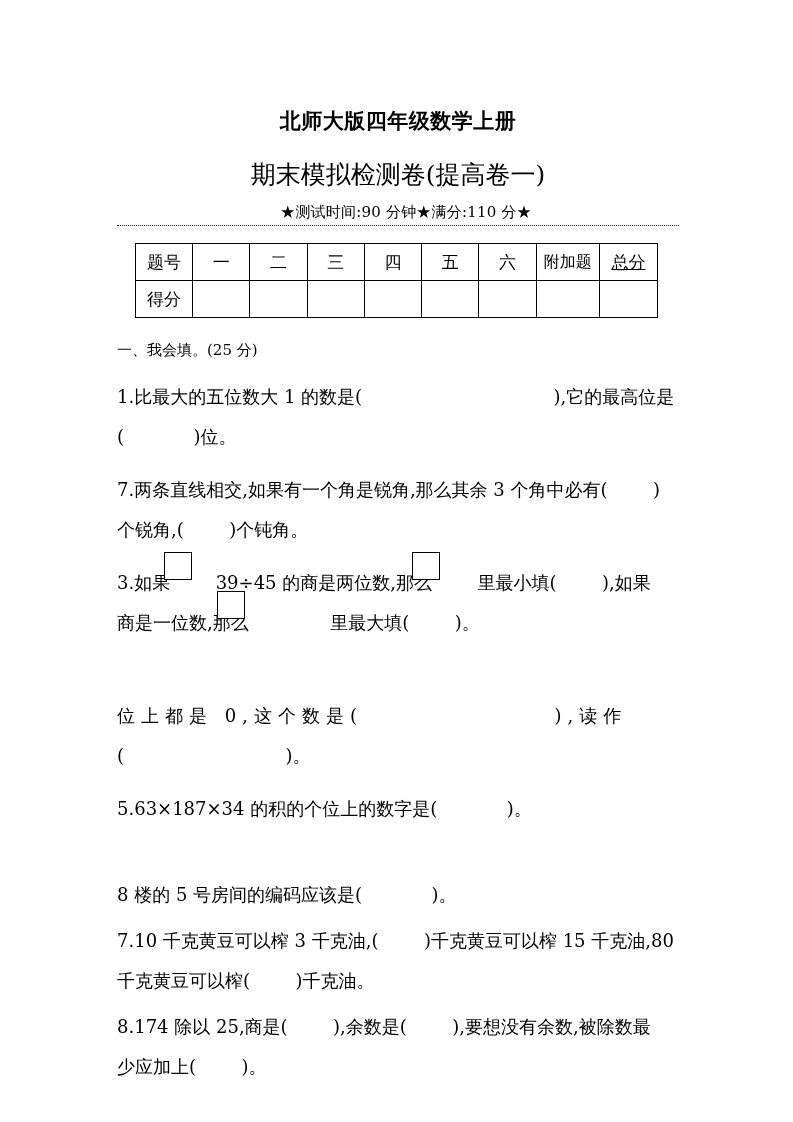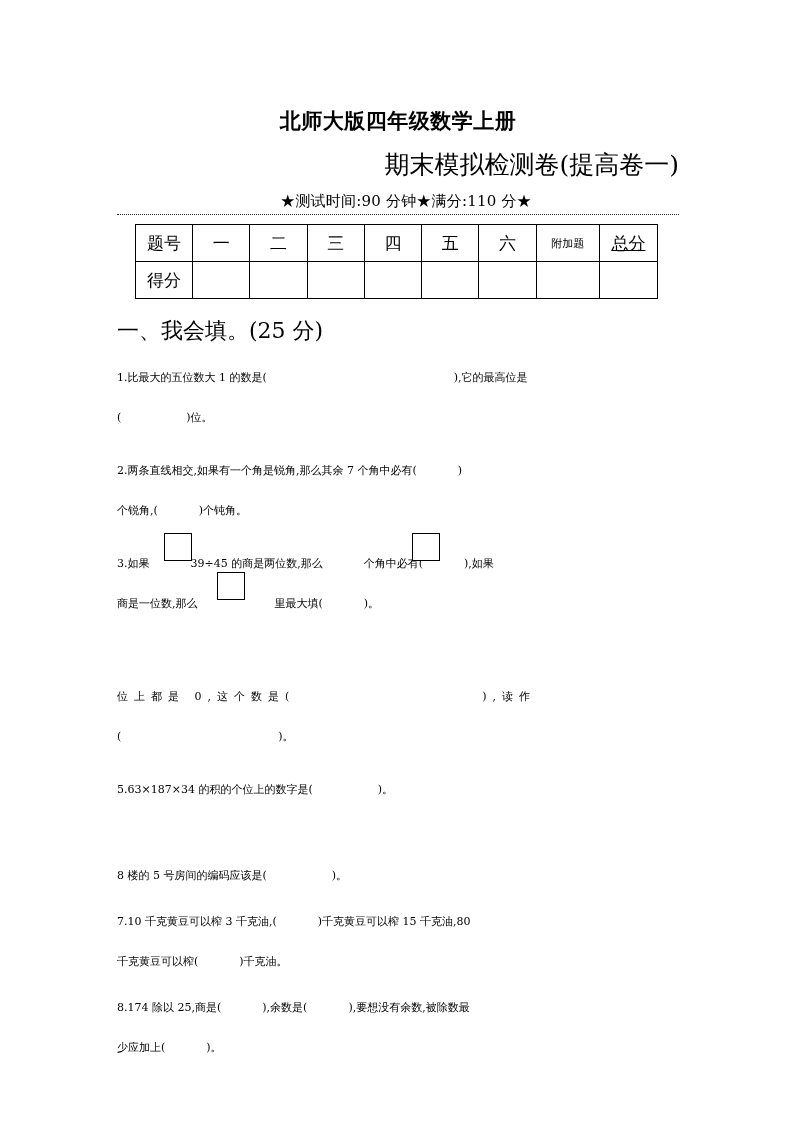--- a/index.html
+++ b/index.html
@@ -34,73 +34,73 @@
     margin: 0;
     padding-top: 106px;
     text-align: center;
     font-family: "DejaVu Sans", "Liberation Sans", sans-serif;
     font-weight: bold;
     font-size: 21px;
     line-height: 30px;
     letter-spacing: 0.5px;
   }
   .title-sub {
-    margin: 0;
+    margin: 10px;
     padding-top: 12px;
-    text-align: right;
+    text-align: center;
     font-family: "DejaVu Serif", "Liberation Serif", serif;
     font-weight: normal;
     font-size: 25px;
     line-height: 34px;
   }
   .exam-meta-wrap {
     margin-top: 9px;
     border-bottom: 1px dotted #222;
     padding-bottom: 3px;
     text-align: center;
   }
   .exam-meta {
     font-size: 15px;
     line-height: 20px;
     letter-spacing: 0.2px;
     margin-left: 16px;
   }
 
   
   .score-table {
-    margin-top: 9px;
+    margin-top: 17px;
     margin-left: 18px;
     border-collapse: collapse;
     table-layout: fixed;
     width: 523px;
   }
   .score-table td {
     border: 1px solid #000;
     height: 36px;
     text-align: center;
     vertical-align: middle;
     font-size: 17px;
     padding: 0;
   }
   .score-table td.head-label { width: 56px; }
   .score-table td.col-num    { width: 56px; }
-  .score-table td.col-extra  { width: 62px; font-size: 11px; }
+  .score-table td.col-extra  { width: 62px; font-size: 16px; }
   .score-table td.col-total  { width: 57px; text-decoration: underline; }
 
   
   .section-head {
     margin: 0;
     padding-top: 18px;
-    font-size: 22px;
+    font-size: 15px;
     line-height: 28px;
   }
   .q {
     margin: 0;
     padding-top: 13px;
-    font-size: 11px;
+    font-size: 18px;
     line-height: 40px;
     text-align: left;
   }
   .q.tight { padding-top: 6px; }
   .blank-sm { display: inline-block; width: 34px; }
   .blank-md { display: inline-block; width: 58px; }
   .blank-lg { display: inline-block; width: 150px; }
   .blank-xl { display: inline-block; width: 180px; }
   .spacer-wide { display: inline-block; width: 70px; }
 
@@ -162,38 +162,38 @@
       <span>1.比最大的五位数大 1 的数是(</span>
       <span class="blank-xl"></span>
       <span>),它的最高位是</span>
       <br>
       <span>(</span>
       <span class="blank-md"></span>
       <span>)位。</span>
     </p>
 
     <p class="q">
-      <span>2.两条直线相交,如果有一个角是锐角,那么其余 7 个角中必有(</span>
+      <span>7.两条直线相交,如果有一个角是锐角,那么其余 3 个角中必有(</span>
       <span class="blank-sm"></span>
       <span>)</span>
       <br>
       <span>个锐角,(</span>
       <span class="blank-sm"></span>
       <span>)个钝角。</span>
     </p>
 
     <p class="q q3-wrap">
       <span class="sqbox" style="left:47px; top:2px;"></span>
       <span class="sqbox" style="left:295px; top:2px;"></span>
       <span class="sqbox" style="left:100px; top:41px;"></span>
       <span>3.如果</span>
       <span class="blank-sm"></span>
       <span>39÷45 的商是两位数,那么</span>
       <span class="blank-sm"></span>
-      <span>个角中必有(</span>
+      <span>里最小填(</span>
       <span class="blank-sm"></span>
       <span>),如果</span>
       <br>
       <span>商是一位数,那么</span>
       <span class="spacer-wide"></span>
       <span>里最大填(</span>
       <span class="blank-sm"></span>
       <span>)。</span>
     </p>
 

